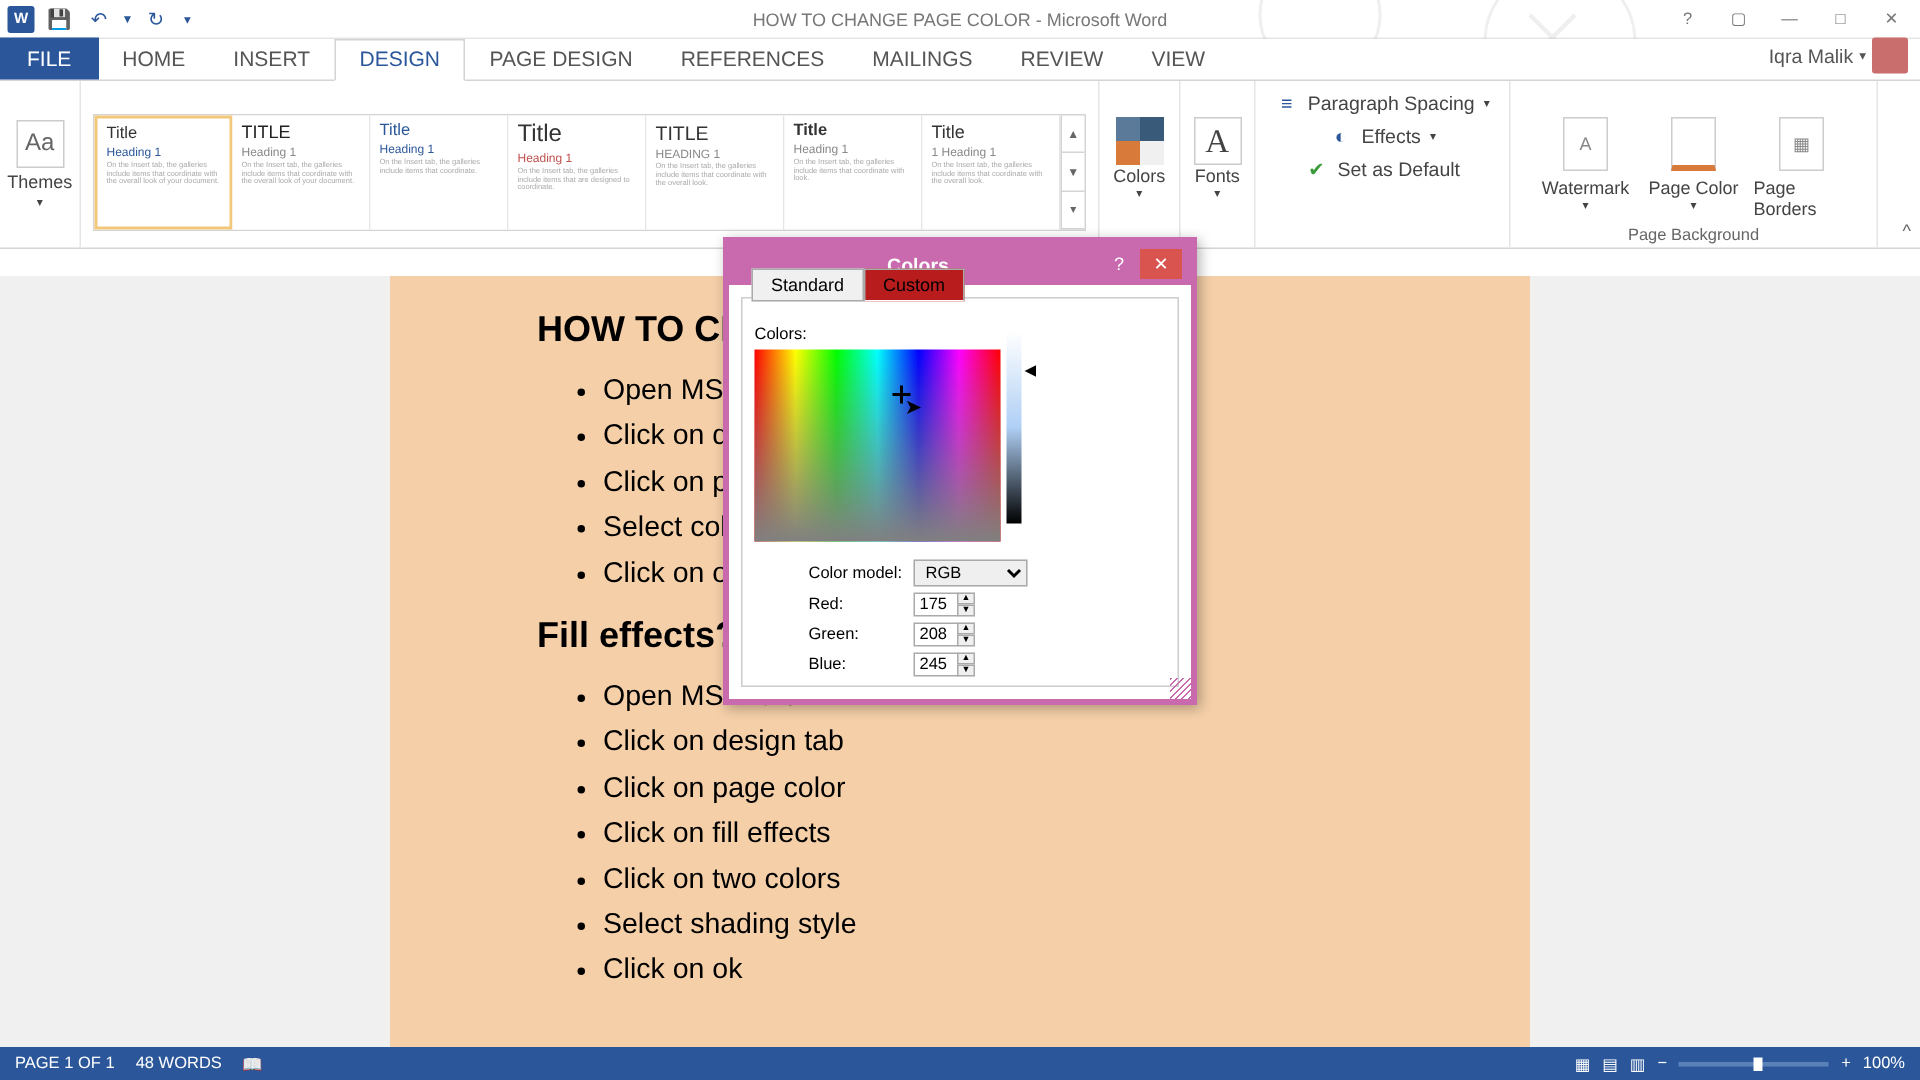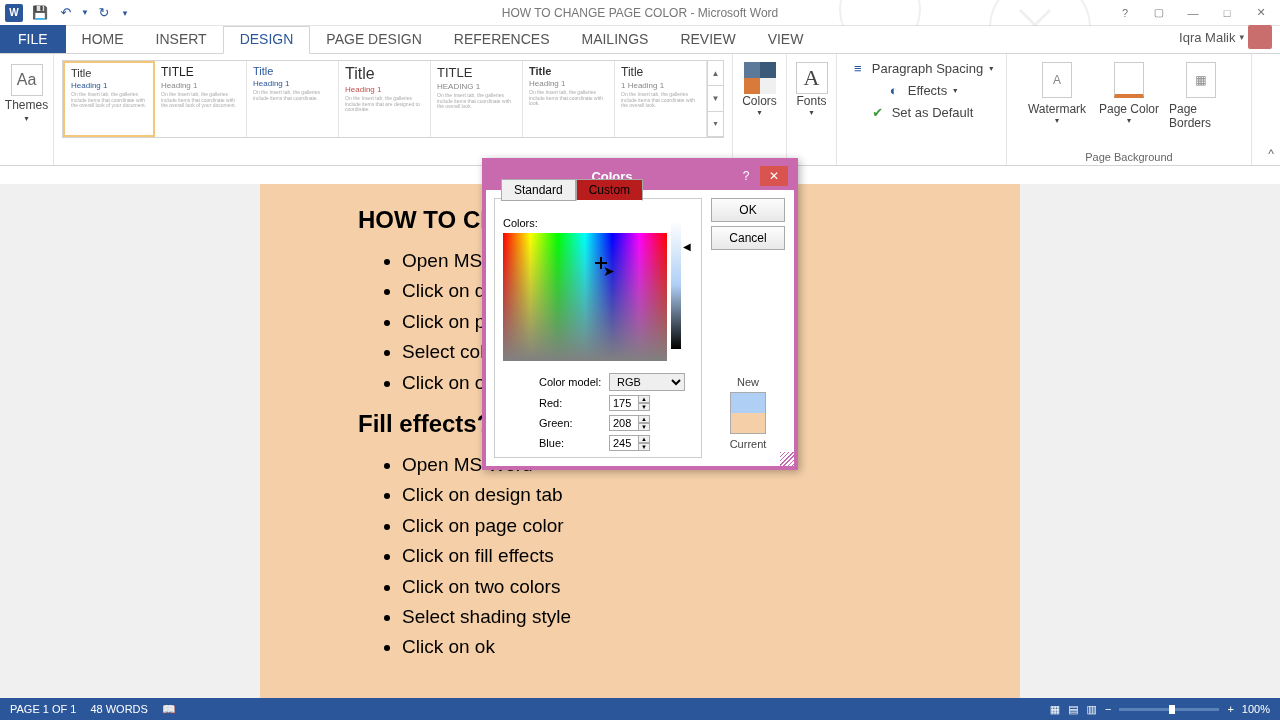--- a/index.html
+++ b/index.html
@@ -17,21 +17,21 @@
 
 .tabs { height: 28px; background: #fff; display: flex; align-items: flex-end; border-bottom: 1px solid #d4d4d4; position: relative; }
 .tab { padding: 4px 16px 6px 16px; font-size: 14px; color: #555; cursor: pointer; }
 .tab.file { background: #2b579a; color: #fff; font-weight: normal; padding: 6px 18px; }
 .tab.active { color: #2b579a; border: 1px solid #d4d4d4; border-bottom: 1px solid #fff; margin-bottom: -1px; background: #fff; }
 .user-area { margin-left: auto; display: flex; align-items: center; gap: 4px; padding-right: 8px; padding-bottom: 4px; font-size: 13px; color: #555; }
 .avatar { width: 24px; height: 24px; background: #c96d6d; border-radius: 2px; }
 
 
 .ribbon { height: 112px; background: #fff; display: flex; border-bottom: 1px solid #d4d4d4; position: relative; }
-.ribbon-group { border-right: 1px solid #e5e5e5; padding: 4px 8px; display: flex; flex-direction: column; align-items: center; position: relative; }
+.ribbon-group { border-right: 1px solid #e5e5e5; padding: 20px 8px; display: flex; flex-direction: column; align-items: center; position: relative; }
 .rg-label { position: absolute; bottom: 2px; left: 0; right: 0; text-align: center; font-size: 11px; color: #666; }
 .themes-btn { width: 44px; display: flex; flex-direction: column; align-items: center; gap: 2px; padding-top: 6px; font-size: 12px; color: #444; }
 .themes-ic { width: 32px; height: 32px; border: 1px solid #ccc; display: flex; align-items: center; justify-content: center; font-size: 16px; color: #666; }
 
 .docformat-gallery { display: flex; gap: 0; border: 1px solid #d4d4d4; height: 78px; margin-top: 2px; }
 .df-item { width: 92px; height: 76px; border-right: 1px solid #e5e5e5; padding: 4px 6px; overflow: hidden; background: #fff; }
 .df-item.first { border: 2px solid #f3c77a; }
 .df-title { font-size: 11px; color: #333; margin-bottom: 2px; }
 .df-h { font-size: 8px; color: #888; margin-bottom: 2px; }
 .df-text { font-size: 5px; color: #aaa; line-height: 1.1; }
@@ -352,30 +352,20 @@
         <label>Blue:</label>
         <div class="spin">
             <input value="245" style="">
             <div class="spin-btns">
               <span>▲</span>
               <span>▼</span>
             </div>
           </div>
       </div>
     </div>
-    <div class="dlg-right">
-      <div class="dlg-btn">OK</div>
-      <div class="dlg-btn">Cancel</div>
-      <div class="prev-label" style="margin-top:122px;">New</div>
-      <div class="preview-box" style="margin-top:0;">
-          <div class="new"></div>
-          <div class="cur"></div>
-        </div>
-      <div class="prev-label">Current</div>
-    </div>
     <div class="resize-grip"></div>
   </div>
 </div>
 
 <div class="statusbar">
   <span>PAGE 1 OF 1</span>
   <span>48 WORDS</span>
   <span>📖</span>
   <div class="right">
     <span>▦</span>

